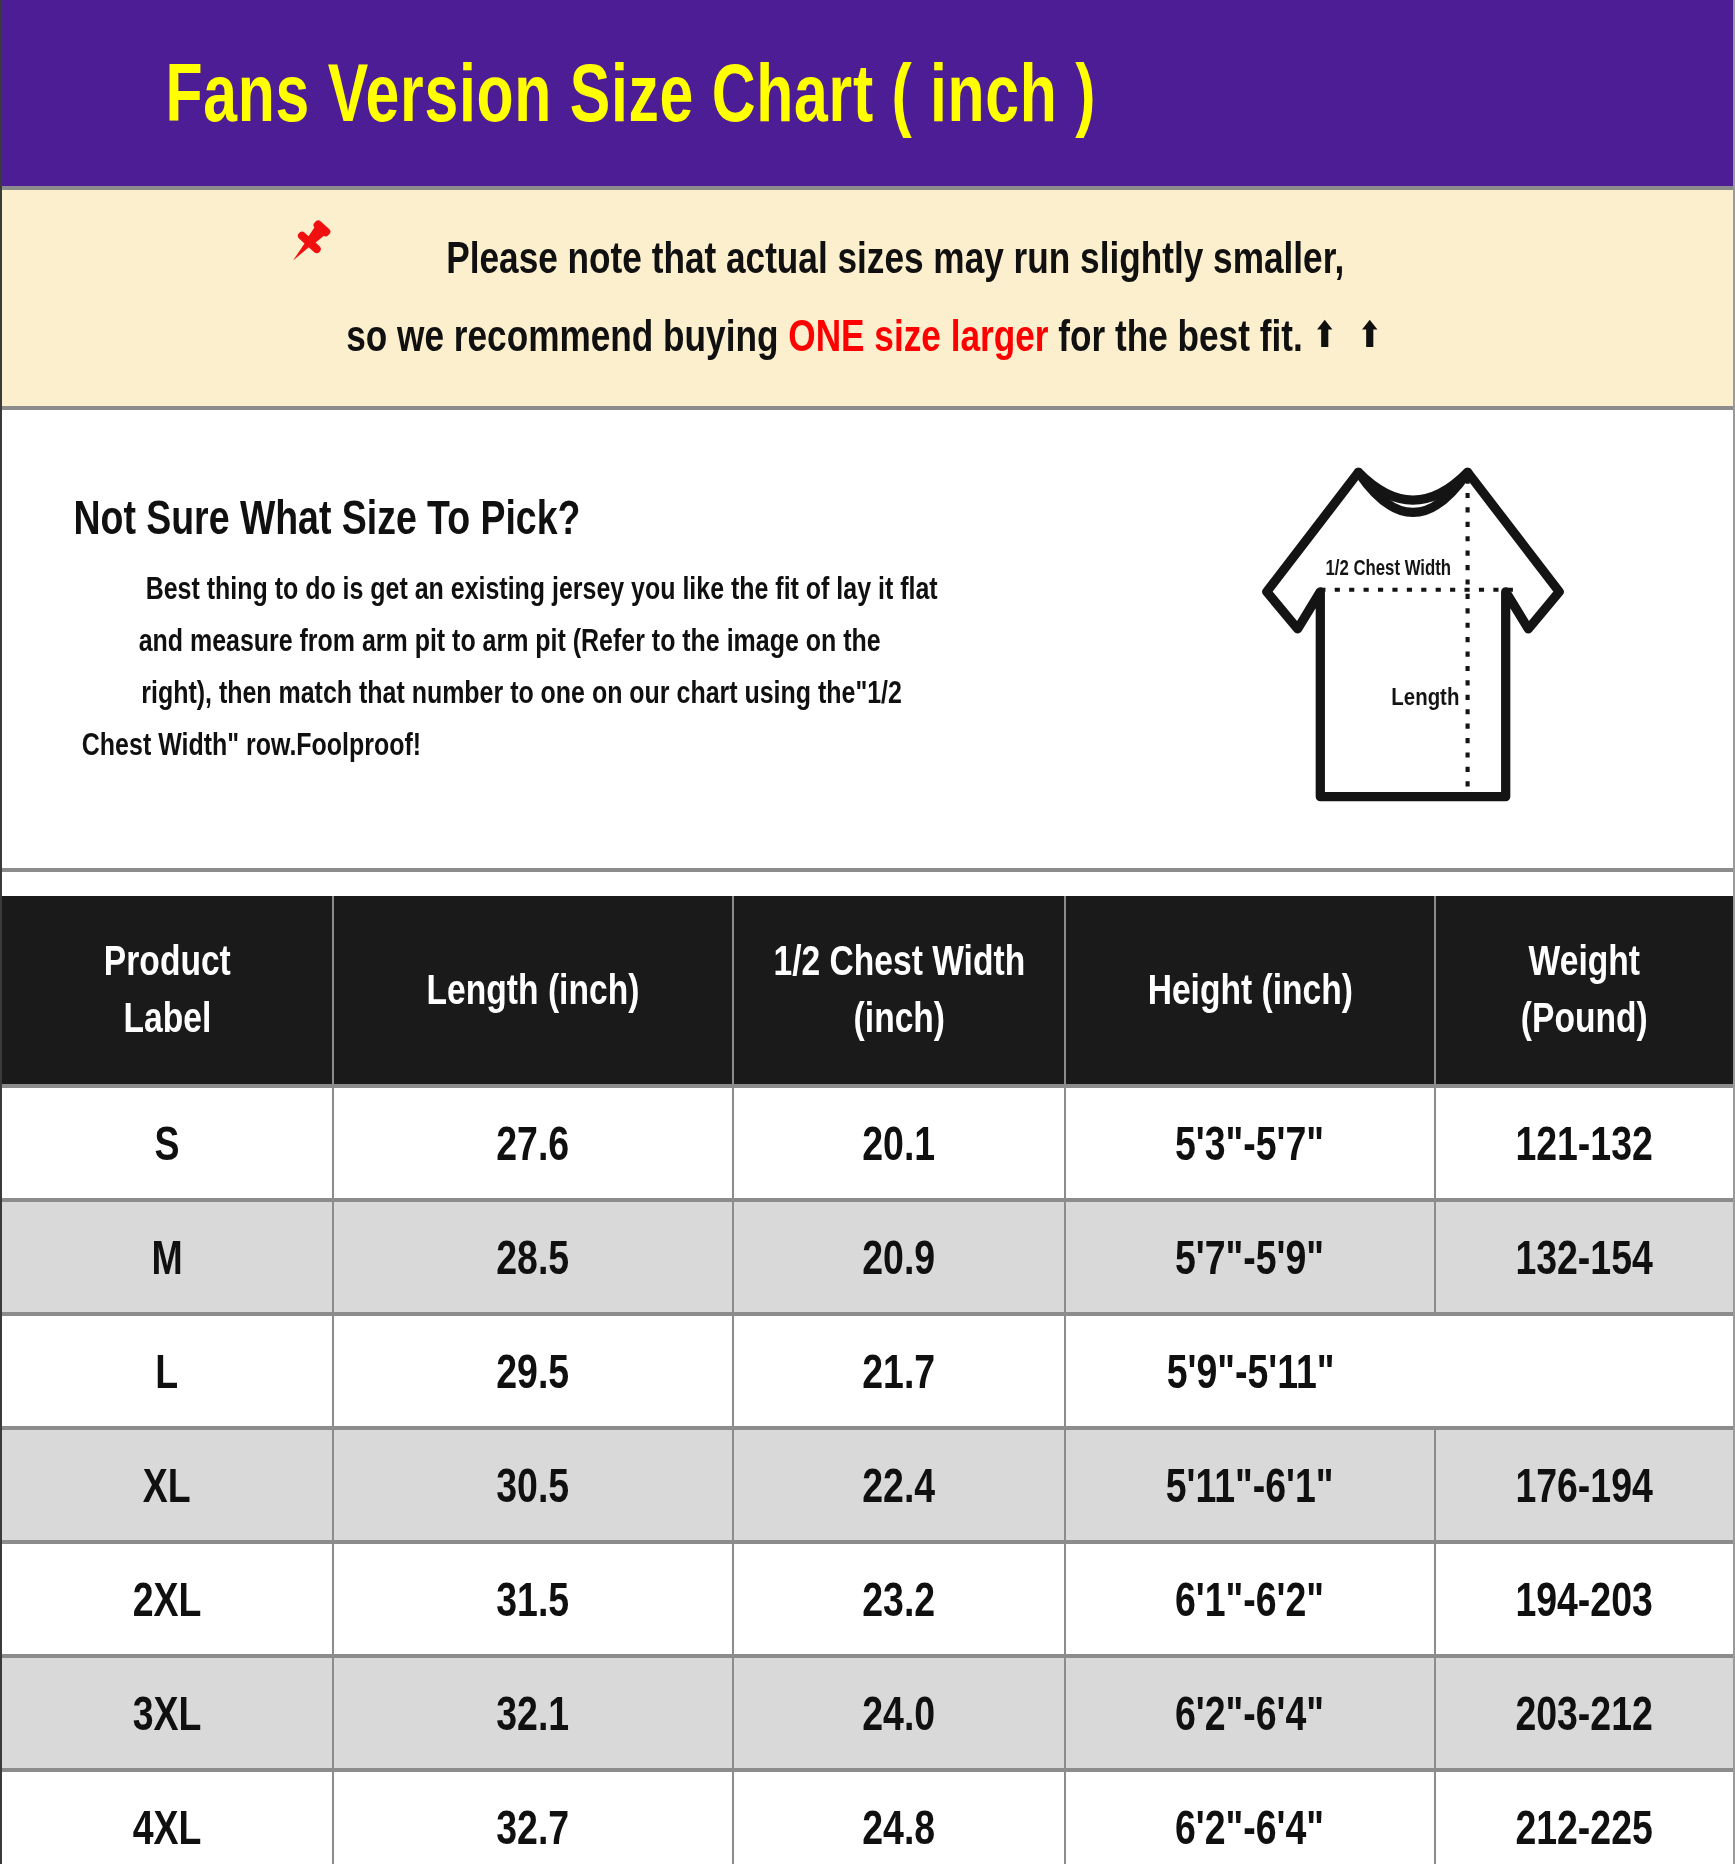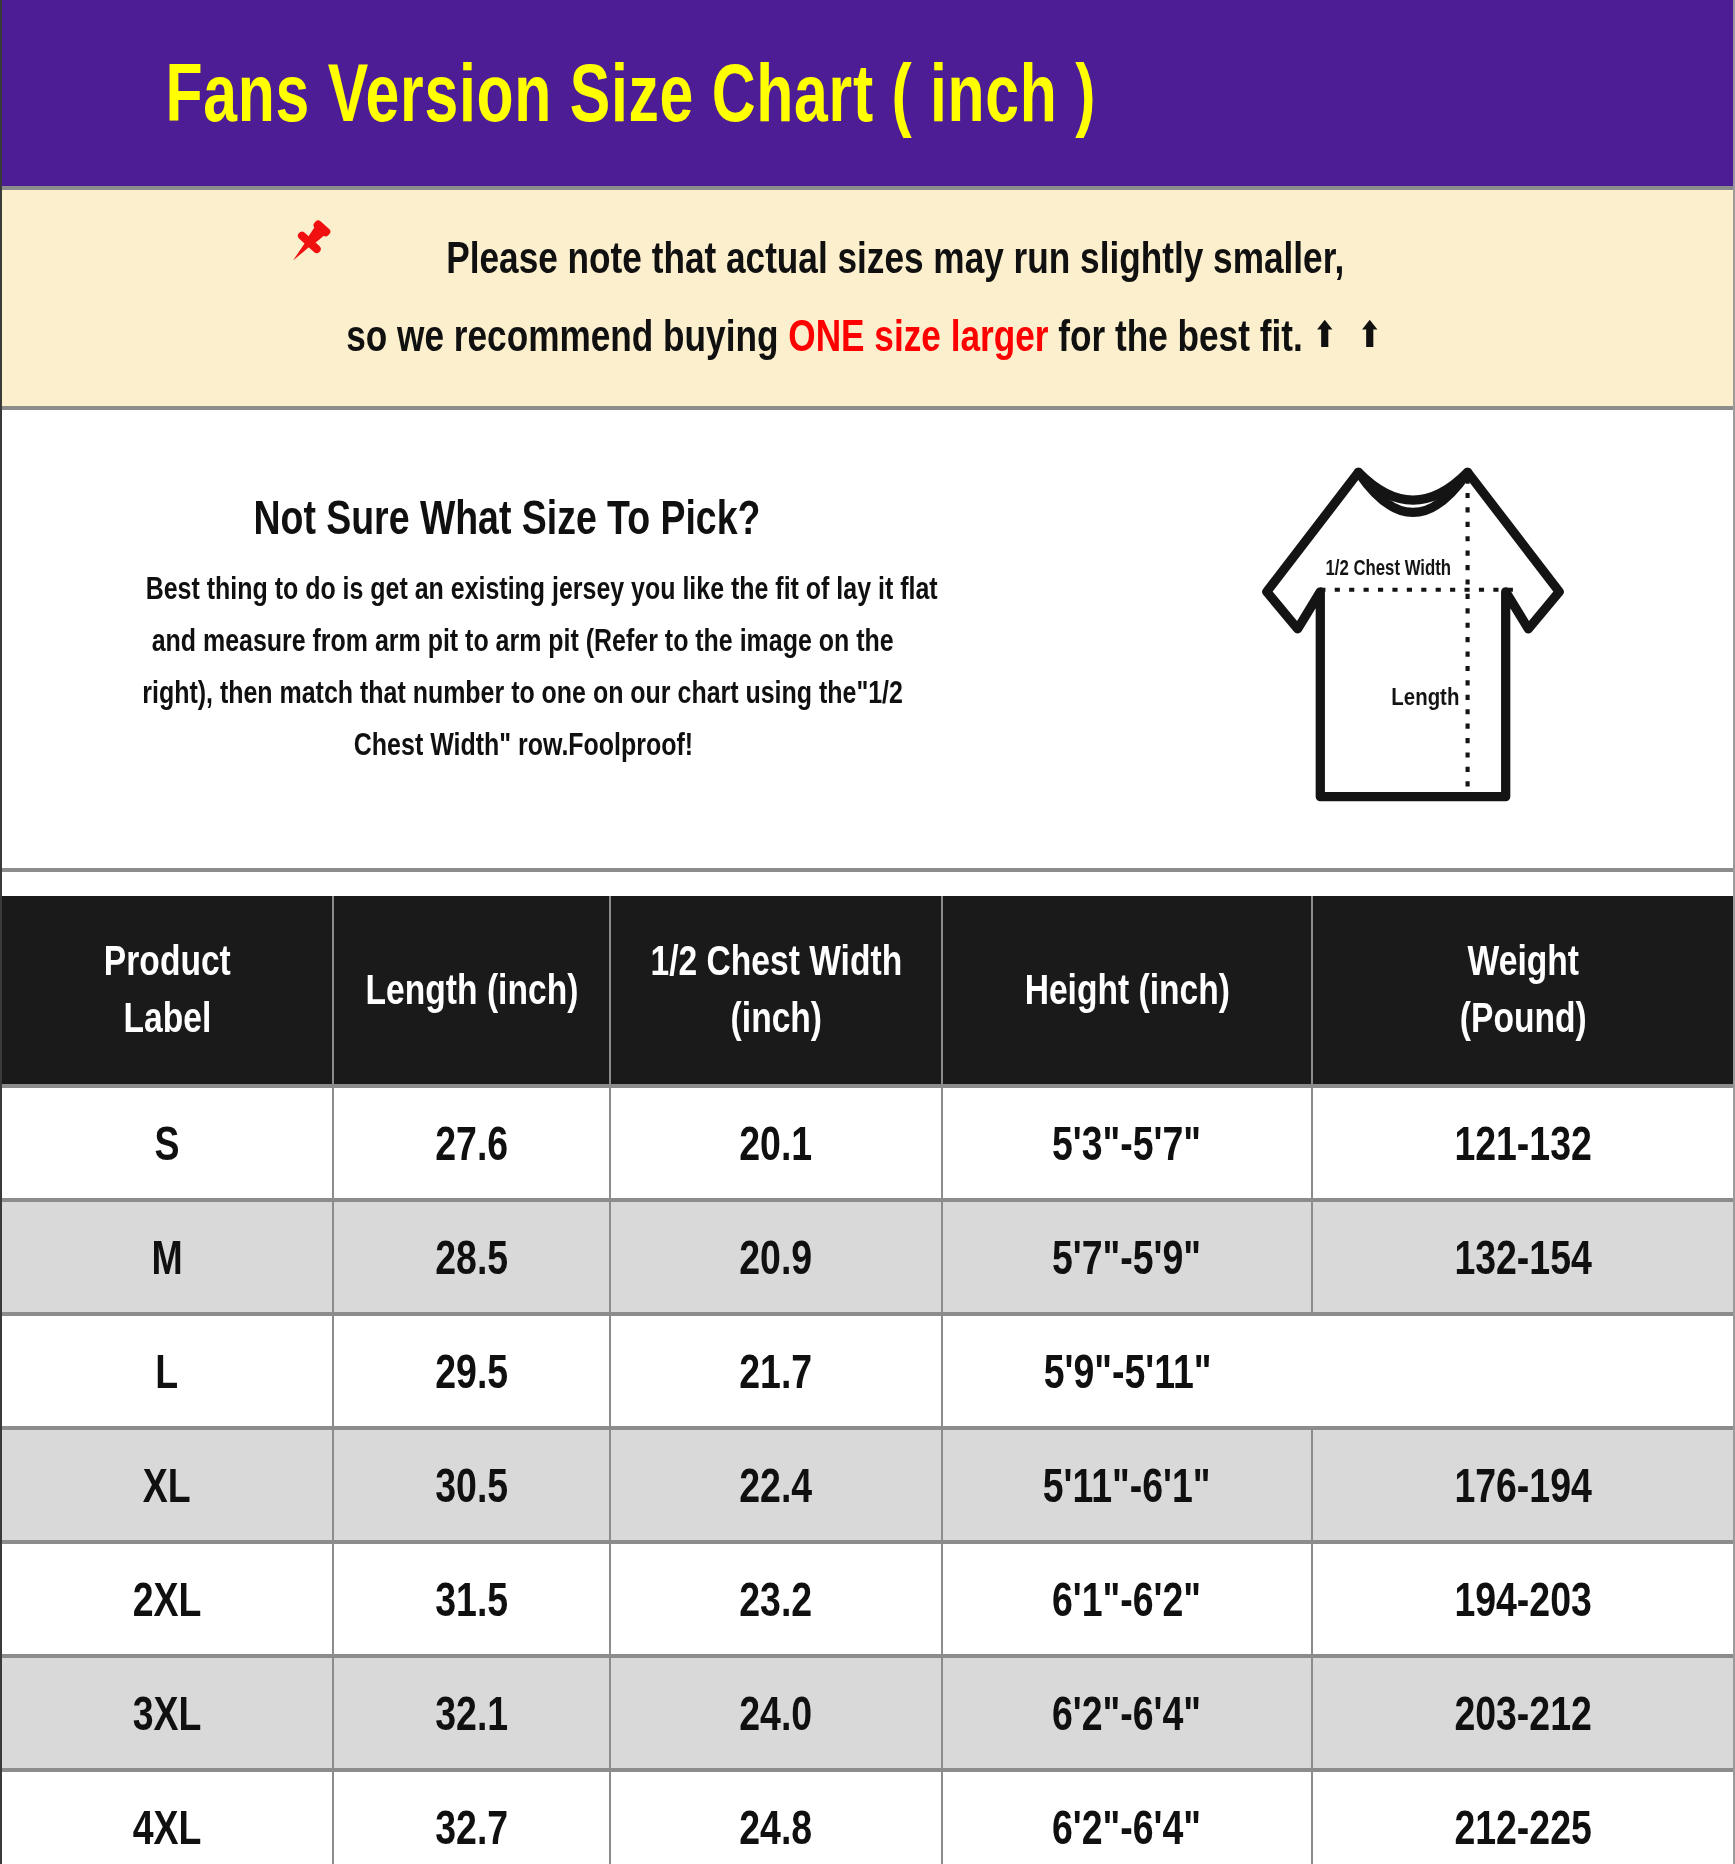--- a/index.html
+++ b/index.html
@@ -34,38 +34,38 @@
   .note-line2{margin-top:34px;}
   .cx-note{display:inline-block;transform:scaleX(.8);white-space:nowrap;
     font-size:44px;vertical-align:middle;}
   .red{color:#FF0000;}
   .pin-svg{width:58px;height:58px;vertical-align:-12px;margin-right:-2px;}
   .arrows{font-size:36px;letter-spacing:8px;vertical-align:4px;}
   
   .info{height:458px;background:#fff;position:relative;}
   .info-left{
     position:absolute;left:0;top:0;width:1010px;height:100%;
-    text-align:center;padding-top:78px;box-sizing:border-box;
+    padding-top:78px;box-sizing:border-box;
   }
   .info-heading{font-size:48px;line-height:60px;}
   .info-body{margin-top:14px;padding-left:32px;}
   .info-body-line{font-size:32px;line-height:52px;}
   .cx{display:inline-block;transform:scaleX(.78);white-space:nowrap;}
   .shirt-wrap{position:absolute;left:1258px;top:52px;width:306px;height:344px;}
   
   .size-table{border-top:4px solid #8C8C8C;}
   .trow{display:flex;border-bottom:4px solid #8C8C8C;}
   .trow:last-child{border-bottom:2px solid #8C8C8C;}
   .cell{
     box-sizing:border-box;border-right:2px solid #8C8C8C;
     display:flex;align-items:center;justify-content:center;
     text-align:center;
   }
   .cell:last-child{border-right:none;}
-  .c0{width:332px;} .c1{width:277px;} .c2{width:332px;} .c3{width:370px;} .c4{flex:1;}
+  .c0{width:332px;} .c1{width:400px;} .c2{width:332px;} .c3{width:370px;} .c4{flex:1;}
   .thead{background:#1a1a1a;color:#fff;height:188px;margin-top:24px;}
   .thead .cell{font-size:42px;}
   .cx-pre{display:inline-block;transform:scaleX(.8);white-space:pre-line;
     text-align:center;line-height:1.35;}
   .drow{height:110px;background:#fff;font-size:48px;}
   .drow.alt{background:#D9D9D9;}
 </style>
 </head>
 <body>
 

